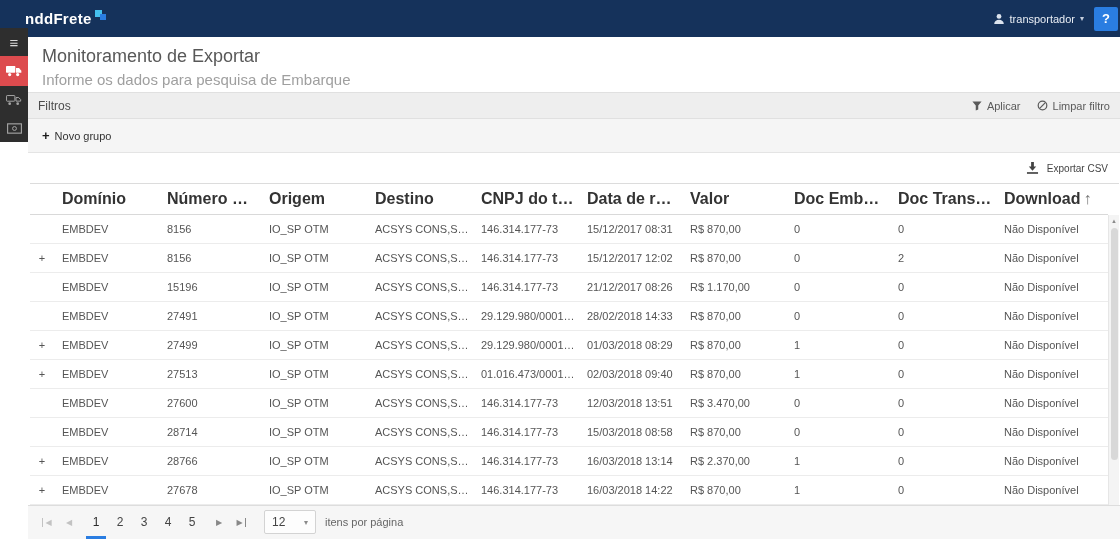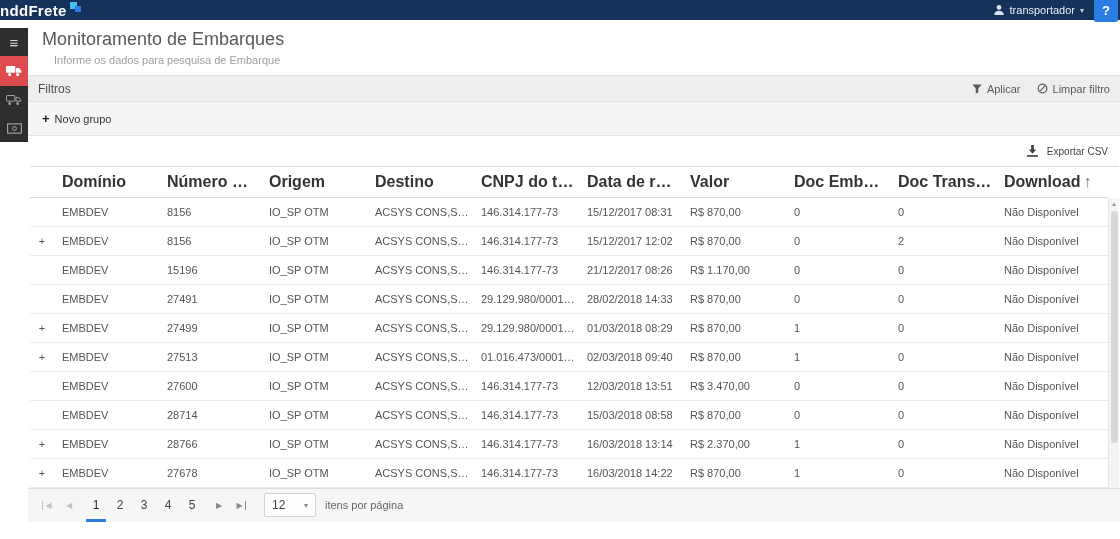--- a/index.html
+++ b/index.html
@@ -1,21 +1,21 @@
 <!DOCTYPE html>
 <html><head>
 <meta charset="utf-8">
 <style>
   * { margin:0; padding:0; box-sizing:border-box; }
   html,body { width:1120px; height:539px; overflow:hidden; background:#fff;
               font-family:"Liberation Sans", sans-serif; }
 
   
-  .topbar { height:20px; background:#15325b; display:flex; align-items:center;
-            color:#fff; padding-left:0; position:relative; }
+  .topbar { height:37px; background:#15325b; display:flex; align-items:center;
+            color:#fff; padding-left:25px; position:relative; }
   .logo { font-size:15px; font-weight:700; letter-spacing:.3px; display:flex; align-items:flex-start; }
   .logo-mark { position:relative; width:13px; height:13px; margin-left:3px; }
   .logo-mark .sq1 { position:absolute; top:0; left:0; width:7px; height:7px; background:#45c0ee; }
   .logo-mark .sq2 { position:absolute; top:4px; left:5px; width:6px; height:6px; background:#2a7de1; }
   .topbar-right { margin-left:auto; display:flex; align-items:center; }
   .user-menu { display:flex; align-items:center; gap:5px; font-size:11px; color:#e8edf4;
                padding:0 10px; cursor:pointer; height:28px; }
   .caret { font-size:8px; color:#c4cedd; }
   .help-btn { width:24px; height:24px; background:#2a7de1; color:#fff; font-weight:bold;
               font-size:13px; display:flex; align-items:center; justify-content:center;
@@ -25,21 +25,21 @@
   .sidebar { position:absolute; left:0; top:28px; width:28px; background:#2e2e2e; z-index:5; }
   .side-item { width:28px; height:28px; display:flex; align-items:center; justify-content:center;
                color:#a5a5a5; cursor:pointer; }
   .side-item.menu { color:#d8d8d8; font-size:15px; }
   .side-item.active { background:#dd4b4e; color:#fff; height:30px; }
 
   
   .main { margin-left:28px; width:1092px; }
   .page-header { height:55px; padding:9px 14px 0; }
   .page-title { font-size:18px; font-weight:400; color:#585858; }
-  .page-subtitle { font-size:11px; color:#9f9f9f; margin-top:4px;margin-left:12px; }
+  .page-subtitle { font-size:15px; color:#9f9f9f; margin-top:4px; }
 
   .filters-bar { height:27px; background:#eeeeee; border-top:1px solid #e0e0e0;
                  border-bottom:1px solid #e0e0e0; display:flex; align-items:center;
                  padding:0 10px; font-size:12px; color:#4c4c4c; }
   .filters-actions { margin-left:auto; display:flex; align-items:center; gap:16px; }
   .filter-btn { display:flex; align-items:center; gap:5px; font-size:11px; color:#5a5a5a; cursor:pointer; }
 
   .filter-panel { height:34px; background:#f5f5f5; border-bottom:1px solid #e4e4e4;
                   display:flex; align-items:center; padding-left:14px; }
   .new-group { display:flex; align-items:center; gap:5px; font-size:11px; color:#333; cursor:pointer; }
@@ -161,21 +161,21 @@
         <rect x="0.8" y="0.8" width="18.4" height="12.4" fill="none" stroke="currentColor" stroke-width="1.5"></rect>
         <circle cx="10" cy="7" r="2.6" fill="none" stroke="currentColor" stroke-width="1.3"></circle>
       </svg>
     </span>
   </div>
 </div>
 
 <div class="main" data-name="main-content">
 
   <div class="page-header" data-name="page-header">
-    <div class="page-title" data-name="page-title">Monitoramento de Embarques</div>
+    <div class="page-title" data-name="page-title">Monitoramento de Exportar</div>
     <div class="page-subtitle" data-name="page-subtitle">Informe os dados para pesquisa de Embarque</div>
   </div>
 
   <div class="filters-bar" data-name="filters-bar">
     <span data-name="filters-title">Filtros</span>
     <div class="filters-actions">
       <div class="filter-btn" data-name="apply-filter-button">
         <span data-name="funnel-icon">
           <svg width="10" height="10" viewBox="0 0 12 12">
               <path d="M0.5 0.5h11L7.5 5.5v4.6l-3 1.4V5.5z" fill="currentColor"></path>

